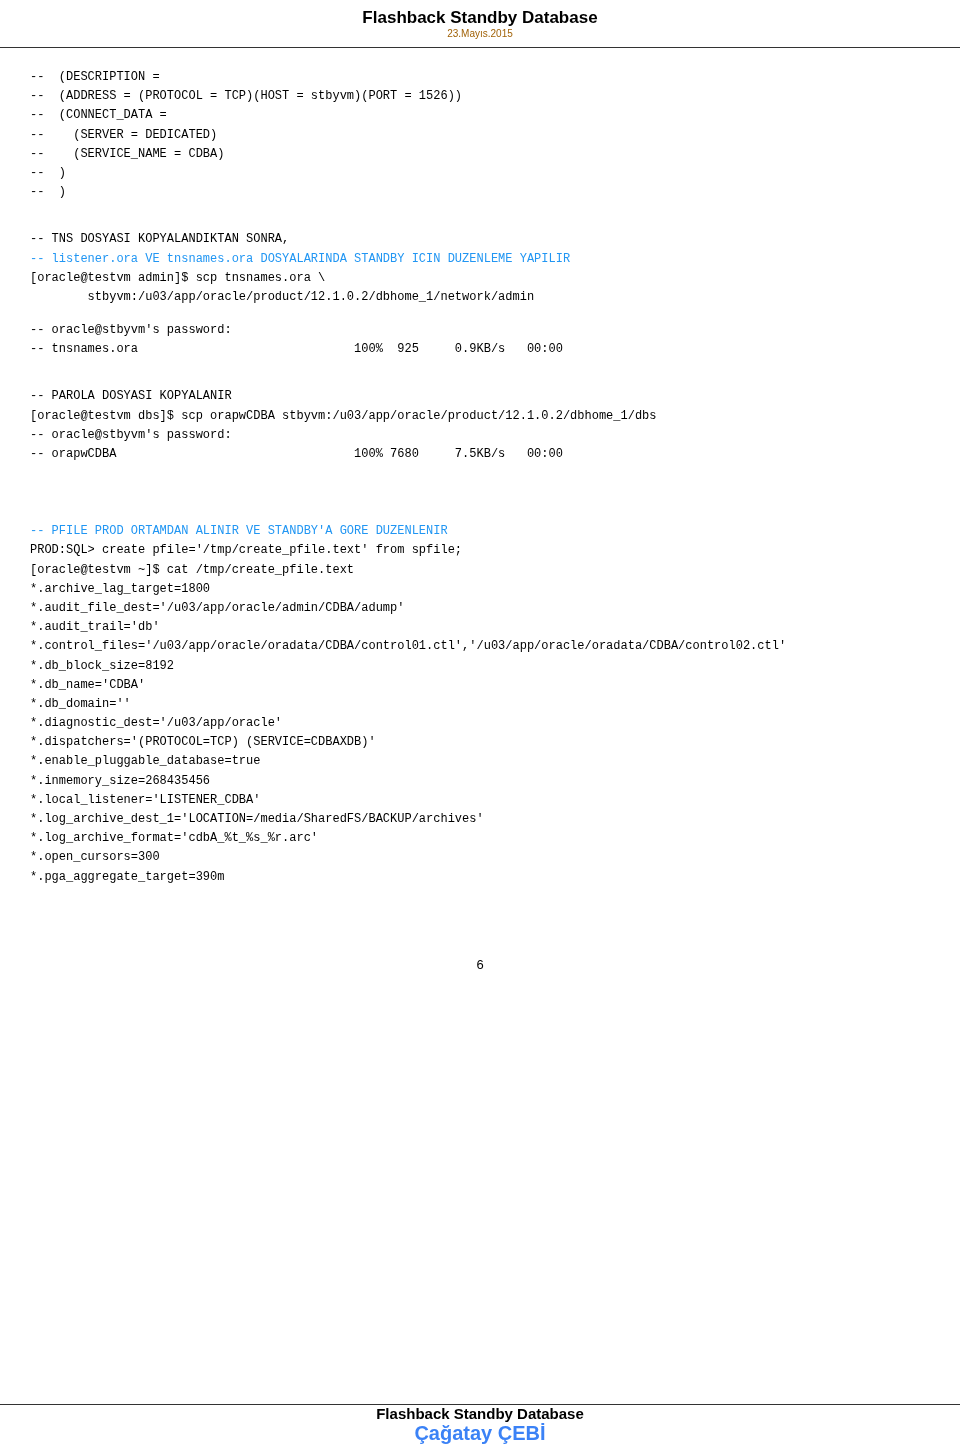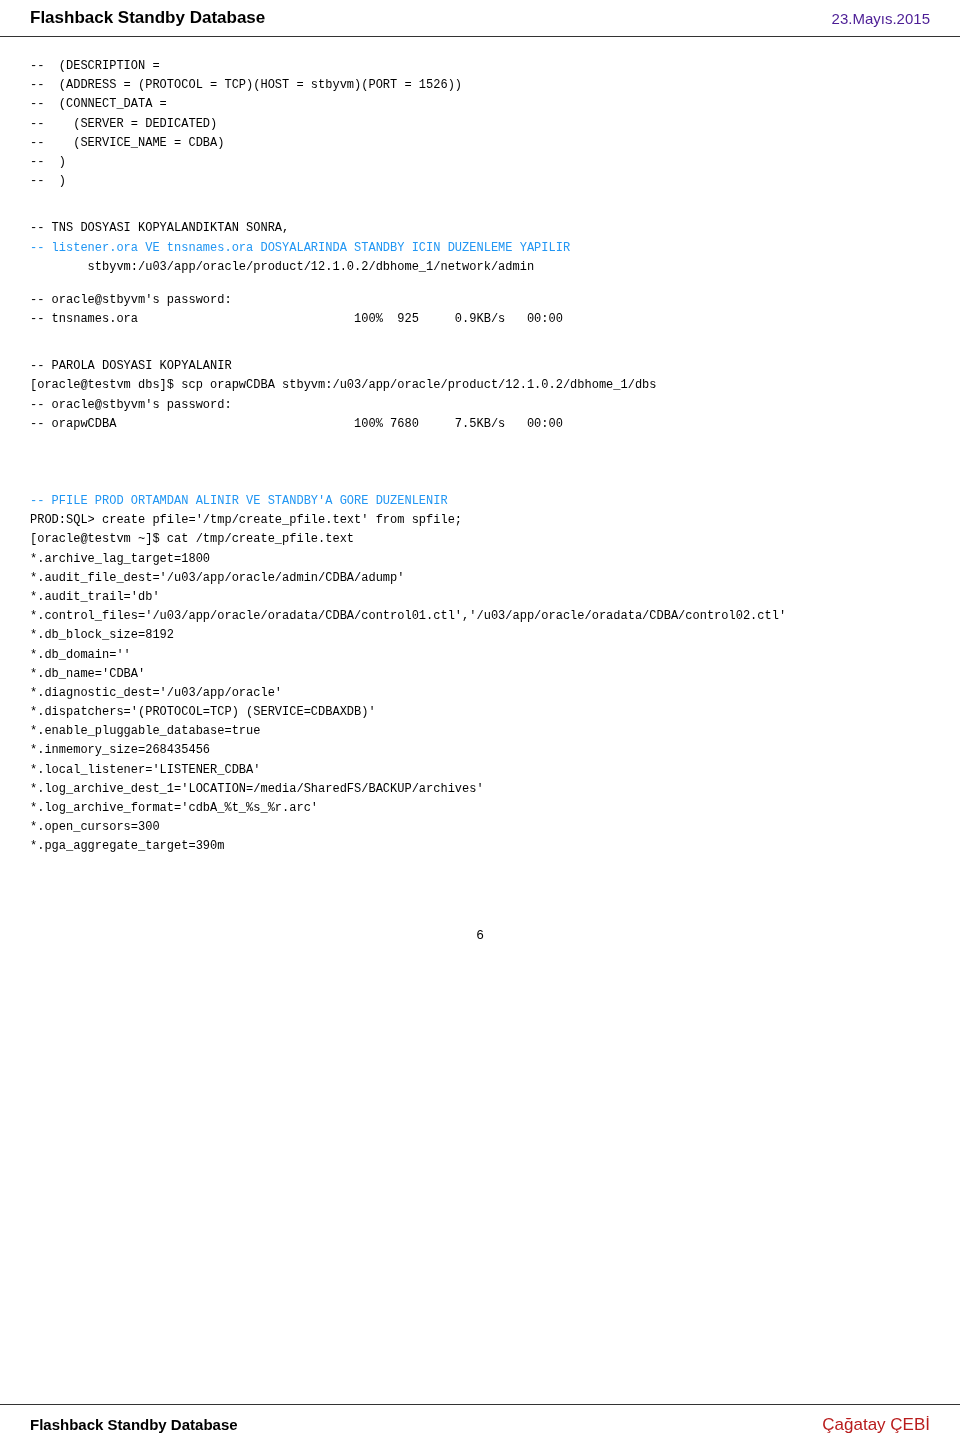--- a/index.html
+++ b/index.html
@@ -1,18 +1,19 @@
 <!DOCTYPE html>
 <html><head>
   <meta charset="utf-8">
   <style>
     * {
       margin: 0;
       padding: 0;
       box-sizing: border-box;
+      flex-direction: column;
     }
 
     body {
       background: #ffffff;
       font-family: Arial, sans-serif;
       width: 960px;
       min-height: 1444px;
       position: relative;
     }
 
@@ -24,22 +25,22 @@
       border-bottom: 1px solid #333;
     }
 
     .header-title {
       font-size: 17px;
       font-weight: bold;
       color: #000;
     }
 
     .header-date {
-      font-size: 15px;
-      color: #4c1d95;
+      font-size: 10px;
+      color: #a16207;
     }
 
     .content {
       padding: 20px 30px 60px 30px;
       font-family: 'Courier New', Courier, monospace;
       font-size: 12px;
       color: #000;
       line-height: 1.6;
     }
 
@@ -67,22 +68,23 @@
       padding: 0 30px;
     }
 
     .footer-left {
       font-size: 15px;
       font-weight: bold;
       color: #000;
     }
 
     .footer-right {
-      font-size: 17px;
-      color: #b91c1c;
+      font-size: 20px;
+      color: #3b82f6;
+      font-weight: bold;
     }
 
     .page-number {
       text-align: center;
       font-size: 13px;
       color: #000;
       margin-top: 10px;
       margin-bottom: 10px;
     }
   </style>
@@ -99,42 +101,43 @@
     <span class="code-line">--  (ADDRESS = (PROTOCOL = TCP)(HOST = stbyvm)(PORT = 1526))</span>
     <span class="code-line">--  (CONNECT_DATA =</span>
     <span class="code-line">--    (SERVER = DEDICATED)</span>
     <span class="code-line">--    (SERVICE_NAME = CDBA)</span>
     <span class="code-line">--  )</span>
     <span class="code-line">--  )</span>
     <span class="blank"></span>
     <span class="blank"></span>
     <span class="code-line">-- TNS DOSYASI KOPYALANDIKTAN SONRA,</span>
     <span class="code-line" style="color: rgb(33, 150, 243); font-family: Liberation Mono, monospace;">-- listener.ora VE tnsnames.ora DOSYALARINDA STANDBY ICIN DUZENLEME YAPILIR</span>
+    <span class="code-line">[oracle@testvm admin]$ scp tnsnames.ora \</span>
     <span class="code-line">        stbyvm:/u03/app/oracle/product/12.1.0.2/dbhome_1/network/admin</span>
     <span class="blank"></span>
     <span class="code-line">-- oracle@stbyvm's password:</span>
     <span class="code-line">-- tnsnames.ora                              100%  925     0.9KB/s   00:00</span>
     <span class="blank"></span>
     <span class="blank"></span>
     <span class="code-line">-- PAROLA DOSYASI KOPYALANIR</span>
     <span class="code-line">[oracle@testvm dbs]$ scp orapwCDBA stbyvm:/u03/app/oracle/product/12.1.0.2/dbhome_1/dbs</span>
     <span class="code-line">-- oracle@stbyvm's password:</span>
     <span class="code-line">-- orapwCDBA                                 100% 7680     7.5KB/s   00:00</span>
     <span class="blank"></span>
     <span class="blank"></span>
     <span class="code-line" style="color: rgb(33, 150, 243); margin-top: 30px;">-- PFILE PROD ORTAMDAN ALINIR VE STANDBY'A GORE DUZENLENIR</span>
     <span class="code-line">PROD:SQL&gt; create pfile='/tmp/create_pfile.text' from spfile;</span>
     <span class="code-line">[oracle@testvm ~]$ cat /tmp/create_pfile.text</span>
     <span class="code-line">*.archive_lag_target=1800</span>
     <span class="code-line">*.audit_file_dest='/u03/app/oracle/admin/CDBA/adump'</span>
     <span class="code-line">*.audit_trail='db'</span>
     <span class="code-line">*.control_files='/u03/app/oracle/oradata/CDBA/control01.ctl','/u03/app/oracle/oradata/CDBA/control02.ctl'</span>
     <span class="code-line">*.db_block_size=8192</span>
+    <span class="code-line">*.db_name='CDBA'</span>
     <span class="code-line">*.db_domain=''</span>
-    <span class="code-line">*.db_name='CDBA'</span>
     <span class="code-line">*.diagnostic_dest='/u03/app/oracle'</span>
     <span class="code-line">*.dispatchers='(PROTOCOL=TCP) (SERVICE=CDBAXDB)'</span>
     <span class="code-line">*.enable_pluggable_database=true</span>
     <span class="code-line">*.inmemory_size=268435456</span>
     <span class="code-line">*.local_listener='LISTENER_CDBA'</span>
     <span class="code-line">*.log_archive_dest_1='LOCATION=/media/SharedFS/BACKUP/archives'</span>
     <span class="code-line">*.log_archive_format='cdbA_%t_%s_%r.arc'</span>
     <span class="code-line">*.open_cursors=300</span>
     <span class="code-line">*.pga_aggregate_target=390m</span>
   </div>

